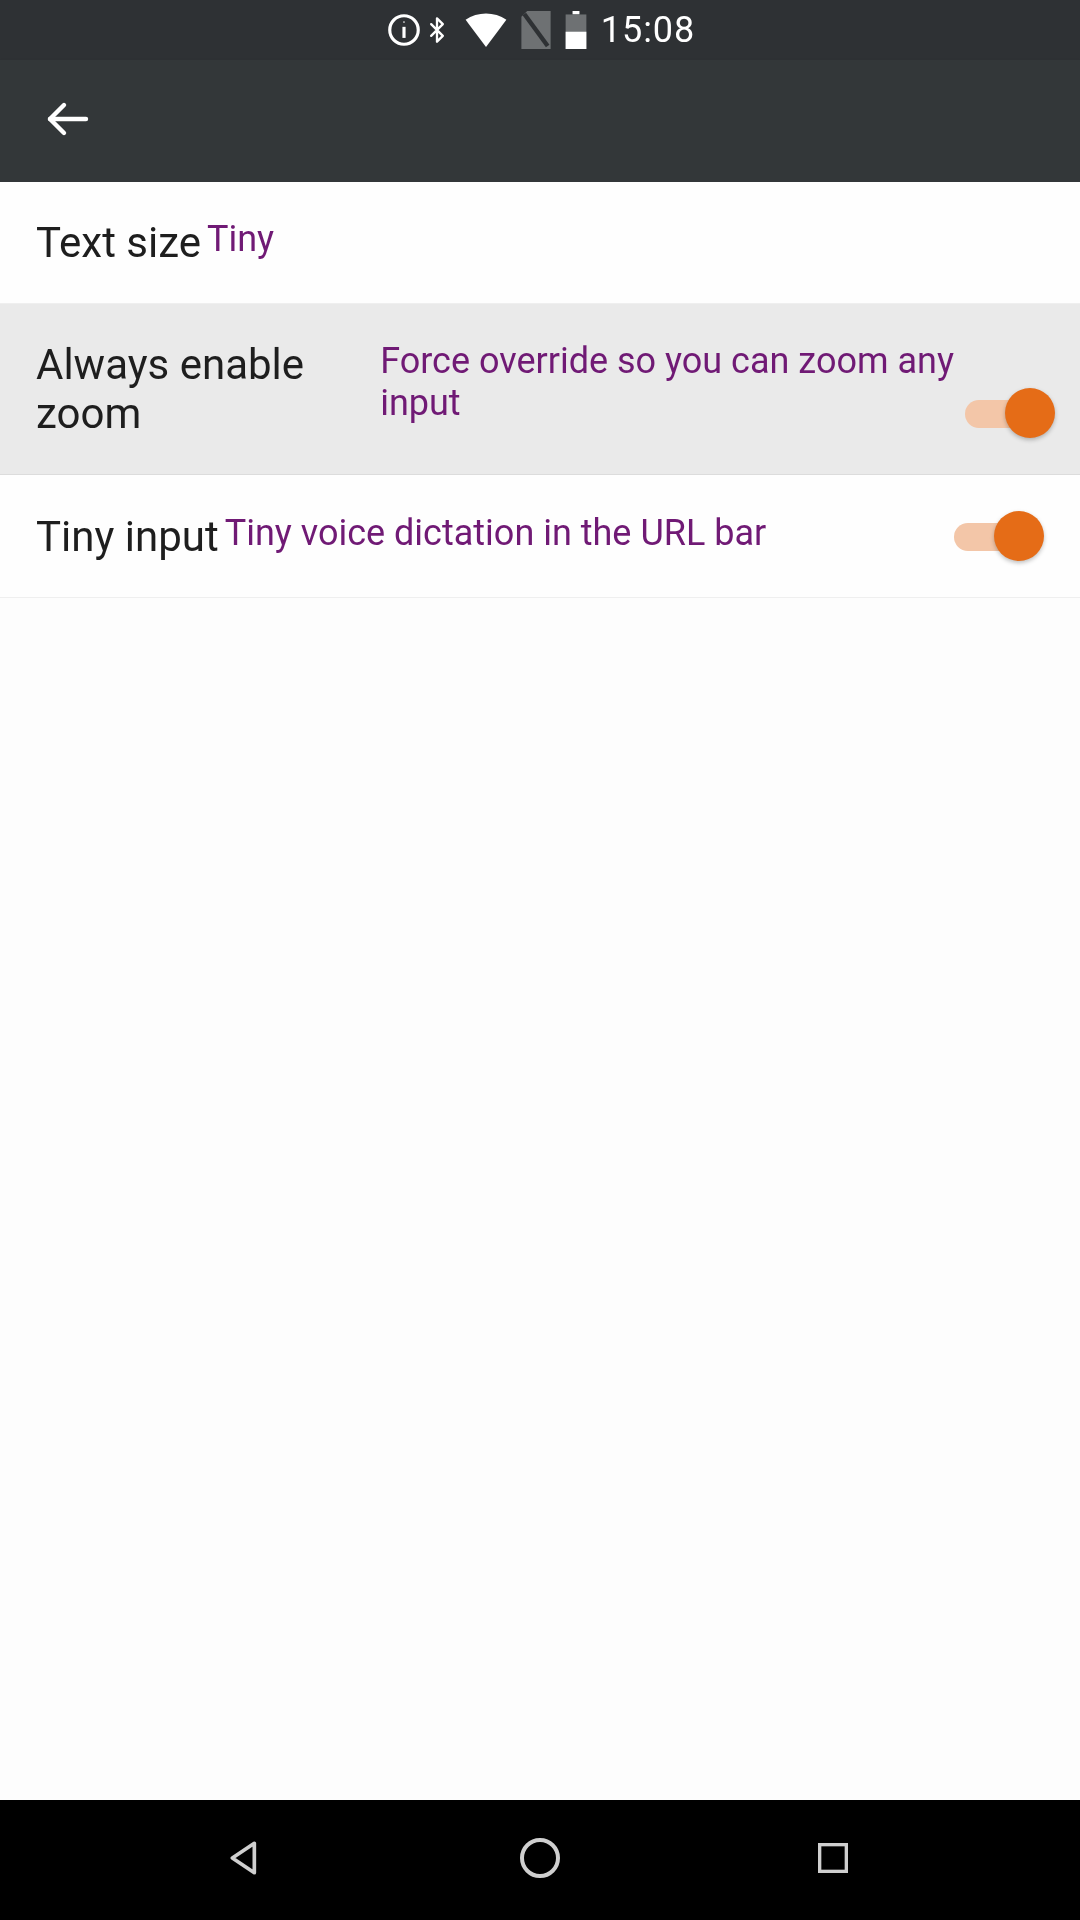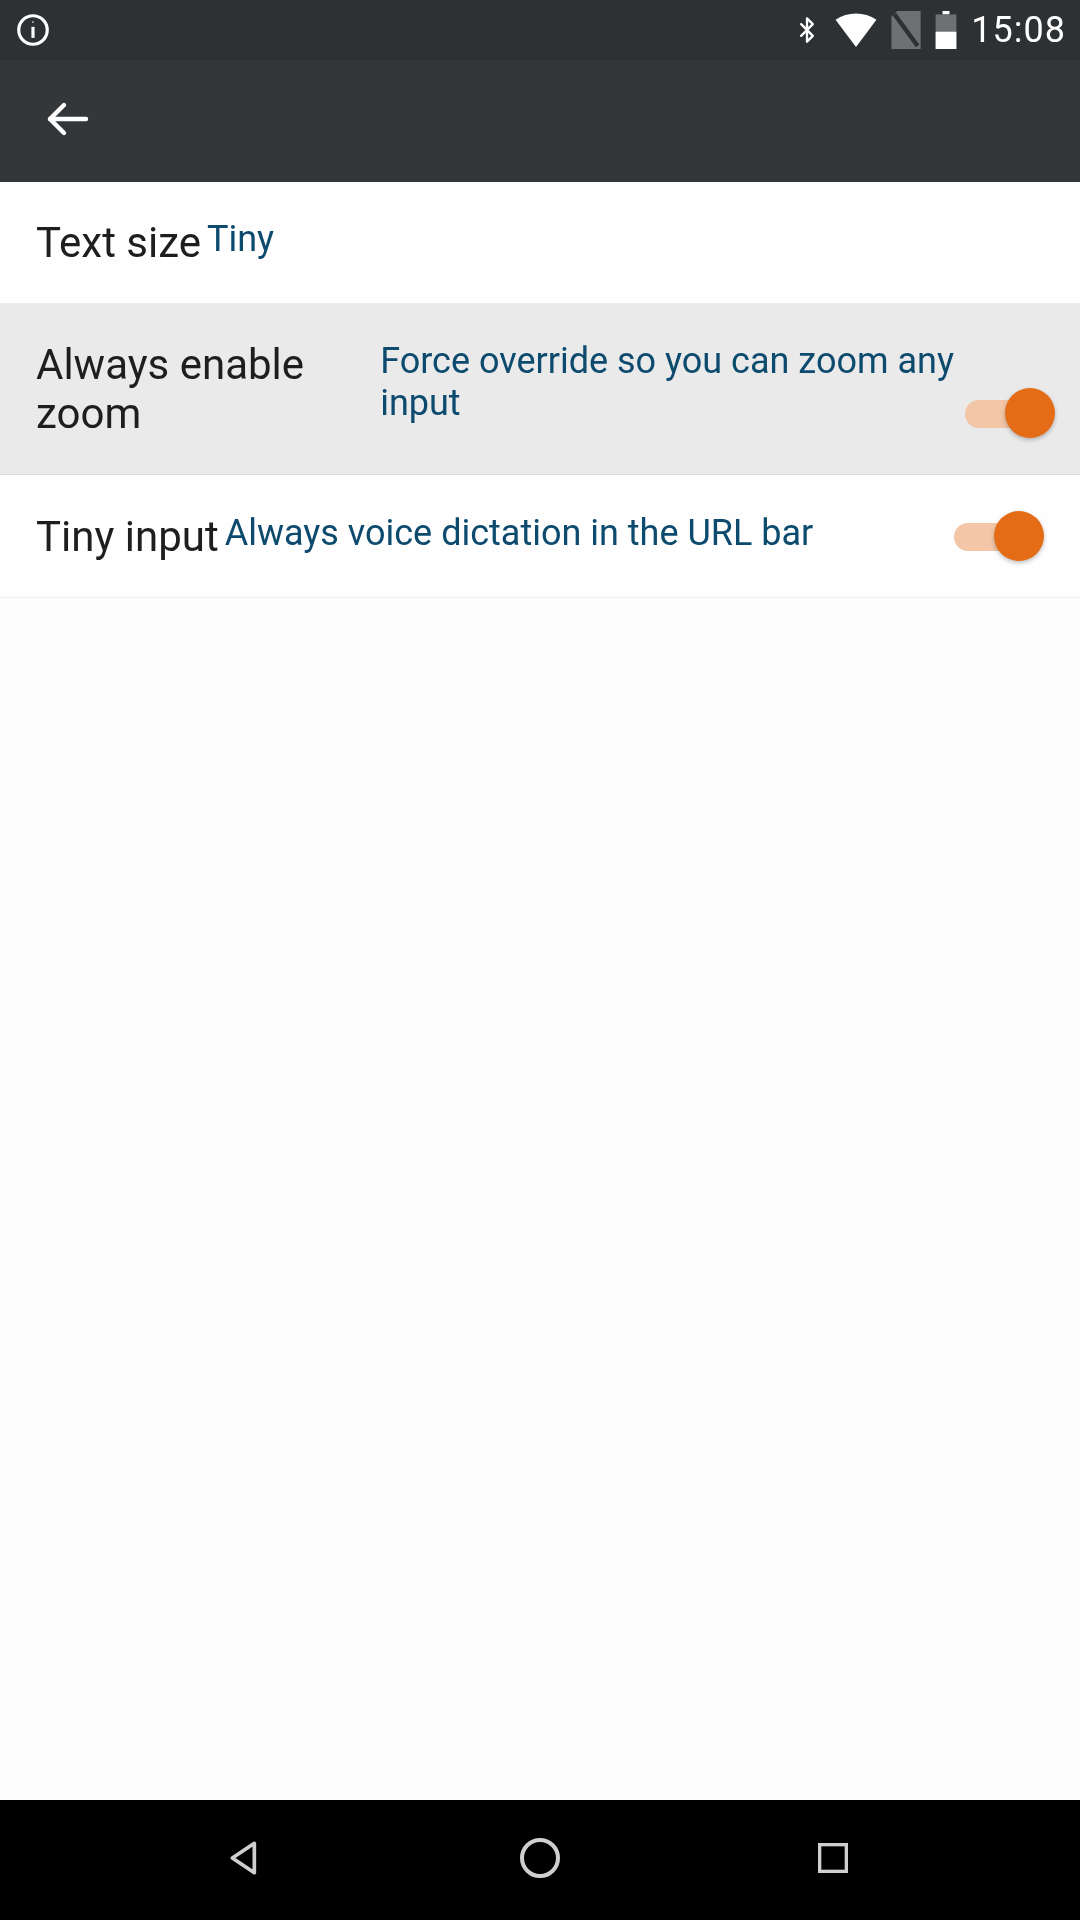--- a/index.html
+++ b/index.html
@@ -14,21 +14,21 @@
       background: #fafafa;
       overflow: hidden;
     }
     
     .status-bar {
       height: 60px;
       background: #2e3134;
       color: #fff;
       display: flex;
       align-items: center;
-      justify-content: space-between;
+      justify-content: center;
       padding: 0 14px;
     }
     .status-left {
       display: flex;
       align-items: center;
     }
     .status-right {
       display: flex;
       align-items: center;
       gap: 14px;
@@ -86,21 +86,21 @@
       display: flex;
       flex-direction: row;
       gap: 6px;
     }
     .setting-title {
       font-size: 42px;
       color: #1e1e1e;
     }
     .setting-subtitle {
       font-size: 36px;
-      color: #0c4a6e;
+      color: #701a75;
     }
     
     .toggle {
       position: relative;
       width: 90px;
       height: 50px;
       display: inline-block;
       cursor: pointer;
     }
     .toggle .track {
@@ -217,21 +217,21 @@
       </div>
       <div class="toggle on">
         <div class="track"></div>
         <div class="thumb"></div>
       </div>
     </div>
 
     <div class="setting-item">
       <div class="setting-texts">
         <div class="setting-title">Tiny input</div>
-        <div class="setting-subtitle">Always voice dictation in the URL bar</div>
+        <div class="setting-subtitle">Tiny voice dictation in the URL bar</div>
       </div>
       <div class="toggle on">
         <div class="track"></div>
         <div class="thumb"></div>
       </div>
     </div>
 
   </div>
 </div>
 

